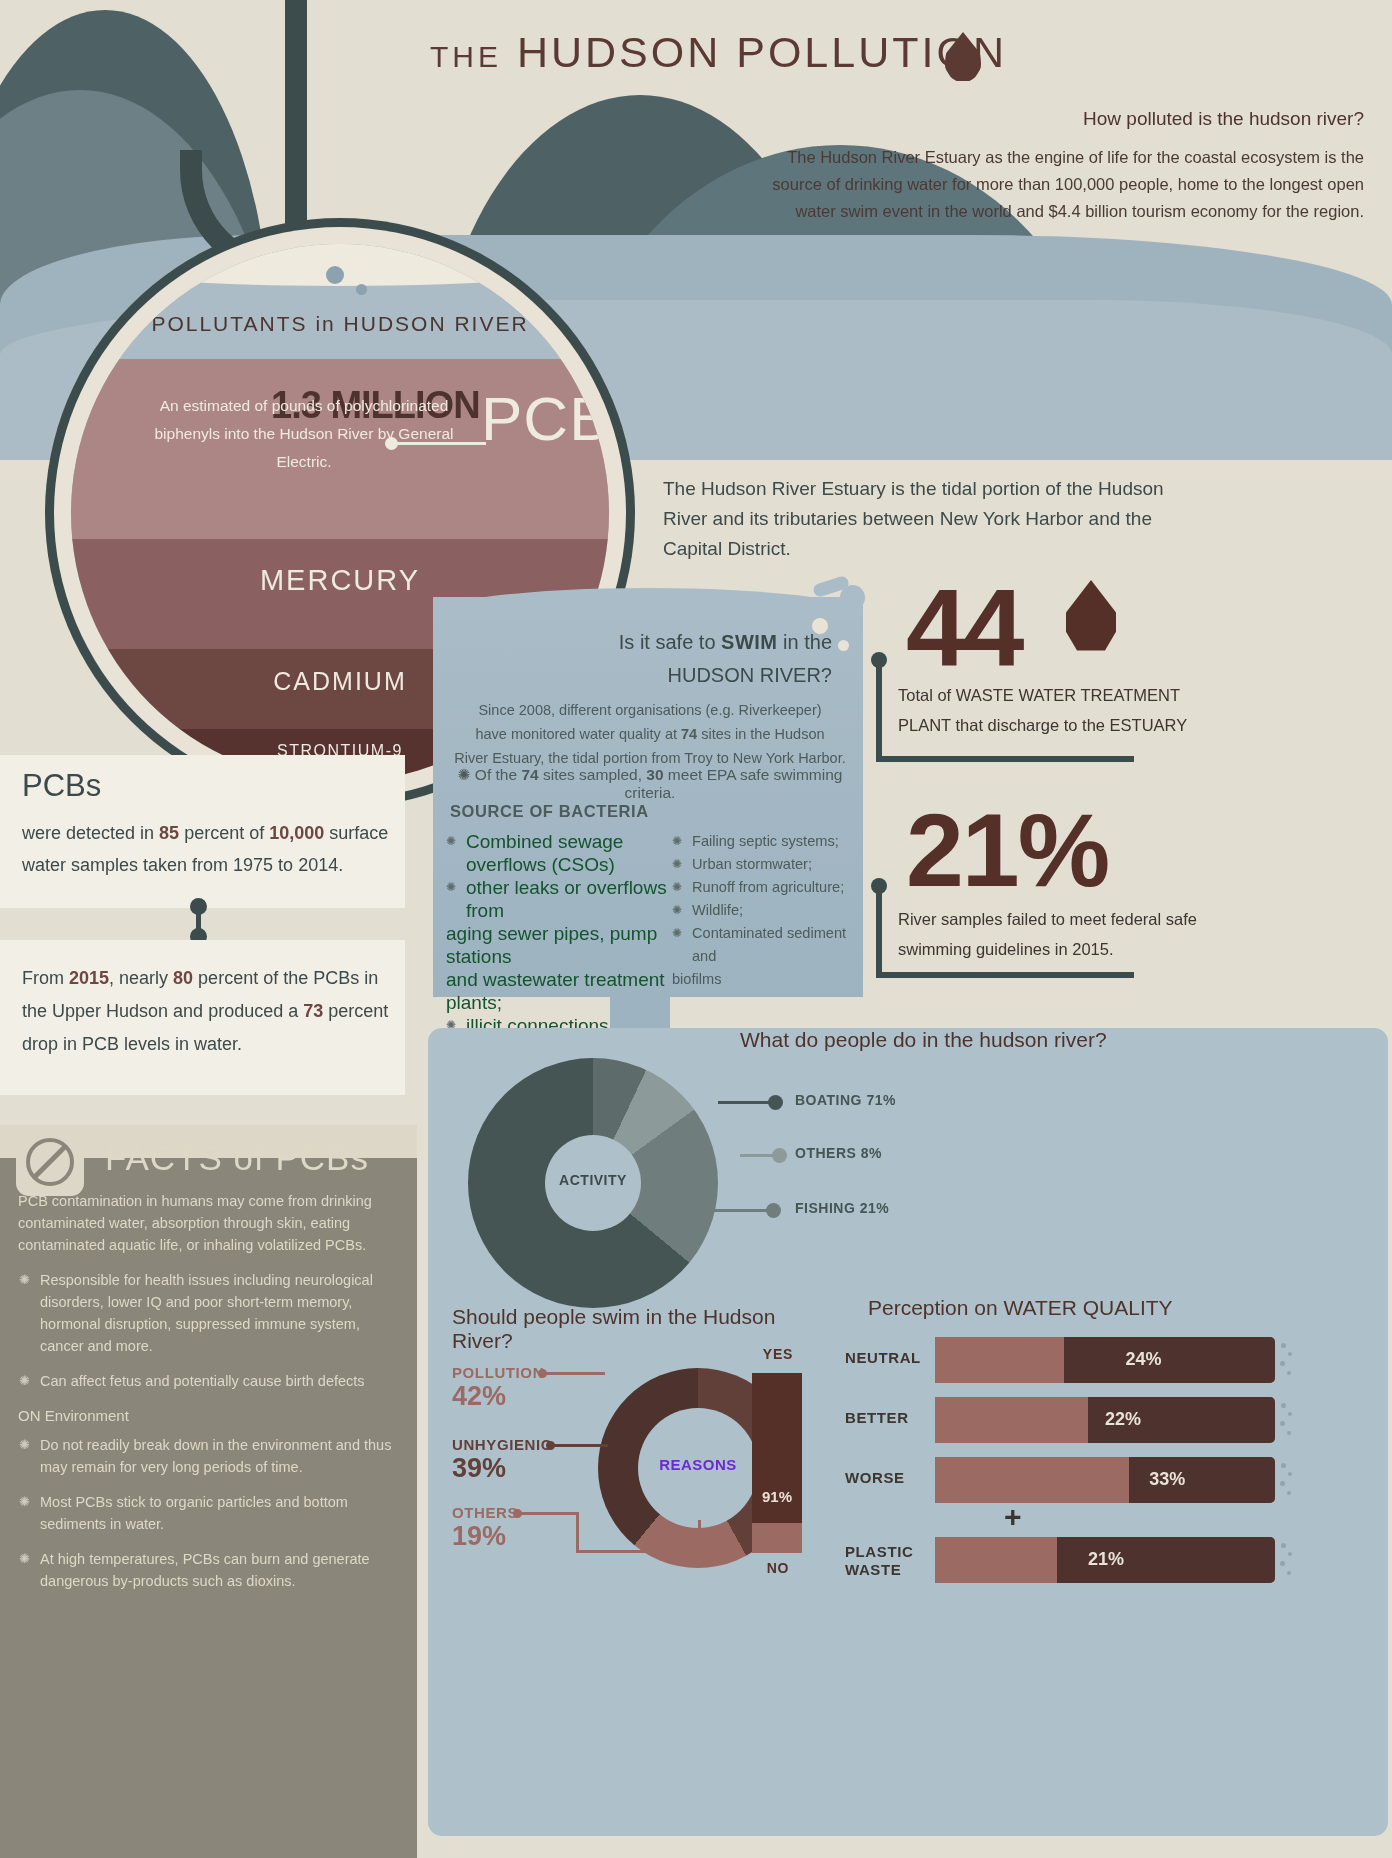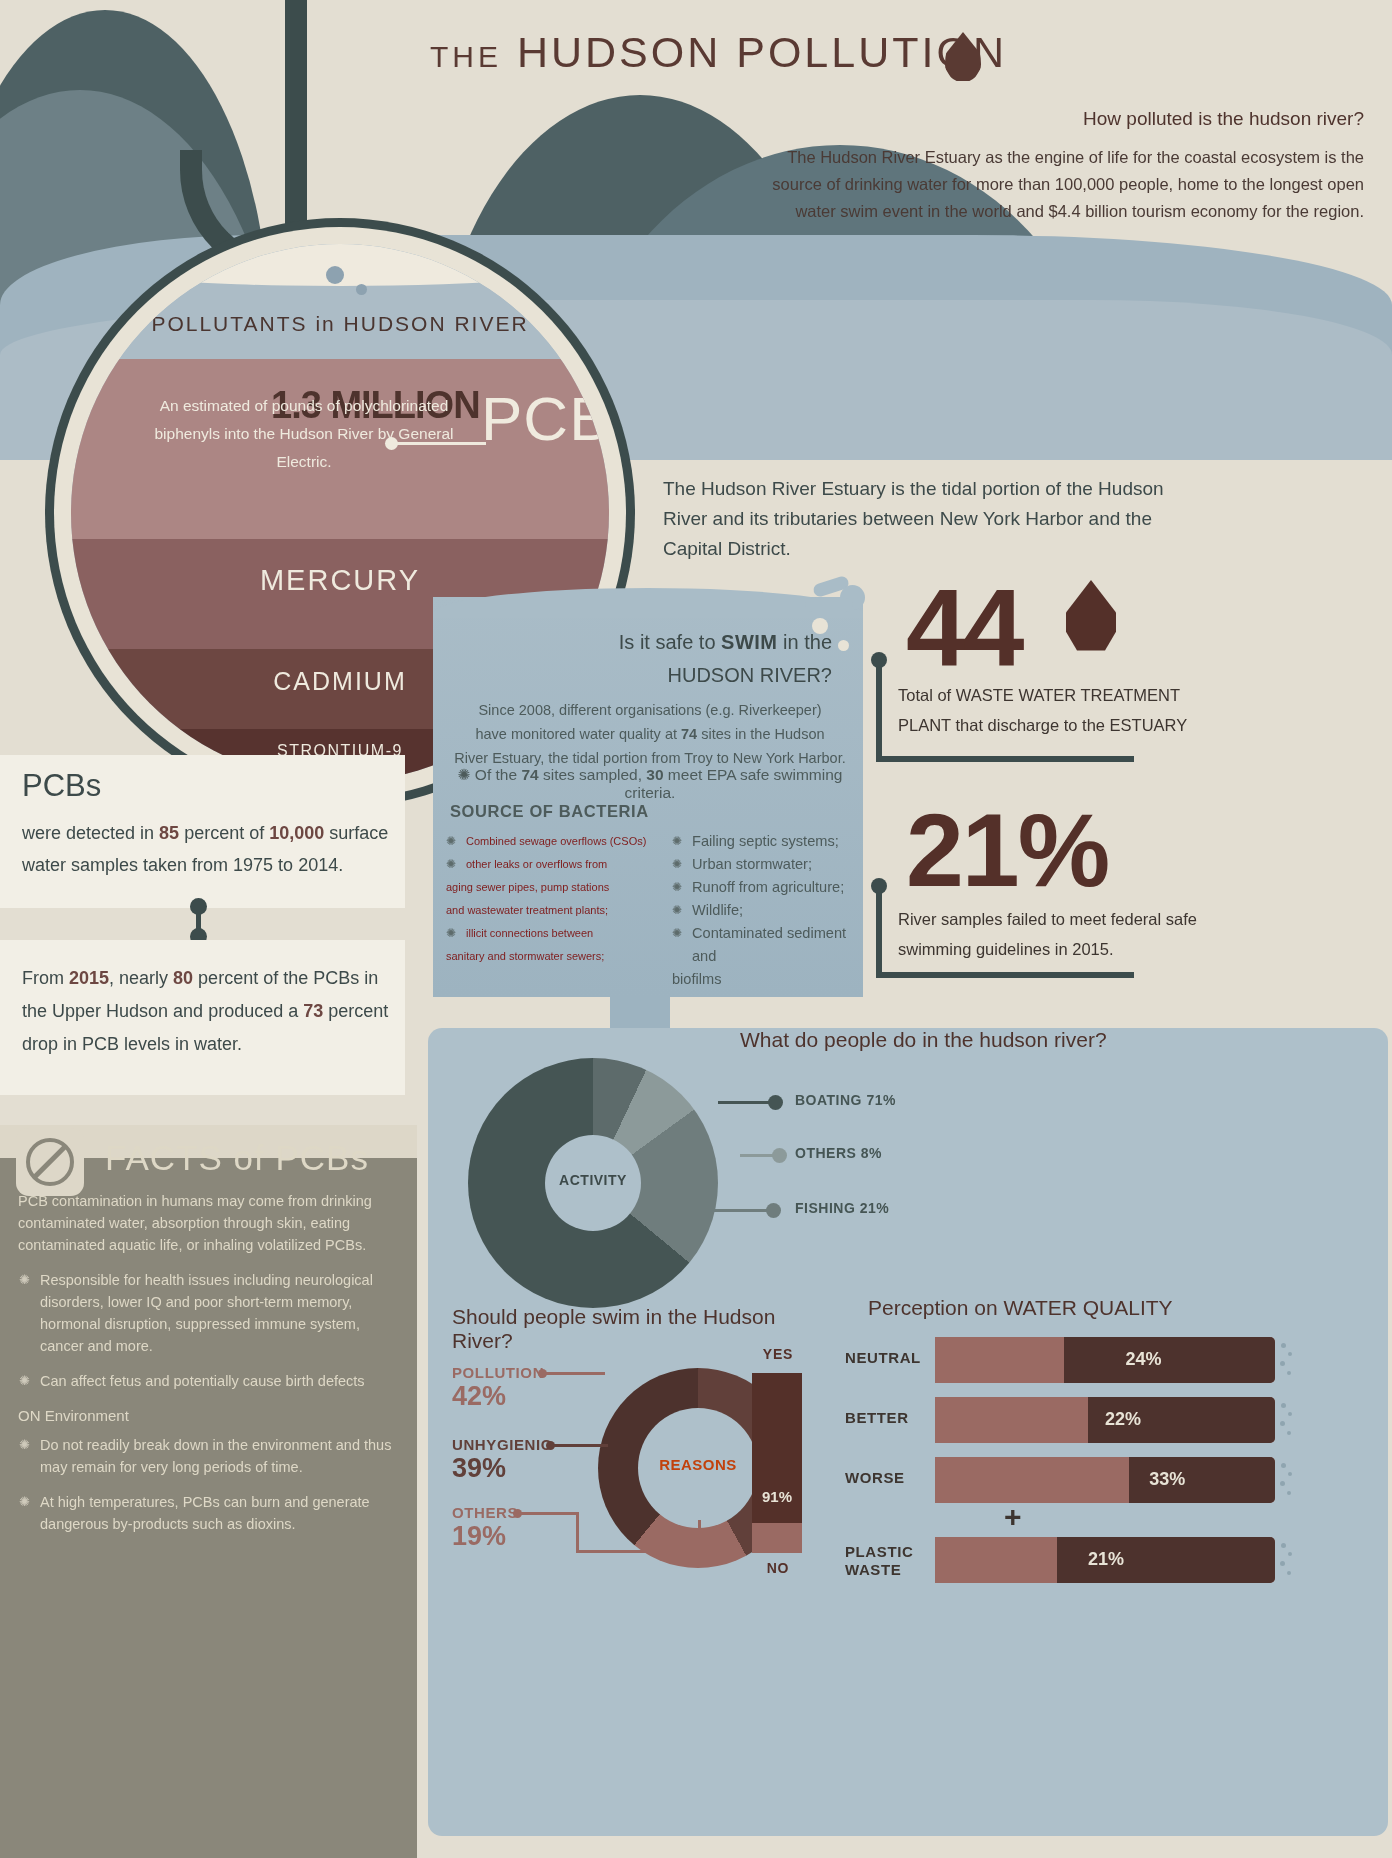--- a/index.html
+++ b/index.html
@@ -121,21 +121,21 @@
   #sb2 { left:838px; top:640px; width:11px; height:11px;}
   #swimQ { position:absolute; left:450px; top:626px; width:400px; text-align:right;
      font-size:20px; color:#3d4a4a; line-height:33px; padding-right:18px; }
   #swimQ b { font-weight:bold; letter-spacing:0.5px; }
   #swimP { position:absolute; left:450px; top:698px; width:400px; text-align:center;
      font-size:14.5px; line-height:24px; color:#4d5b5b; }
   #swimStat { position:absolute; left:445px; top:766px; width:410px; text-align:center;
      font-size:15.5px; color:#4d5b5b; }
   #bactTitle { position:absolute; left:450px; top:802px; font-size:16.5px; font-weight:bold;
      letter-spacing:0.6px; color:#4d5b5b; }
-  #bactL { position:absolute; left:446px; top:830px; width:230px; font-size:11px; line-height:23px; color:#7f1d1d;}
+  #bactL { position:absolute; left:446px; top:830px; width:230px; font-size:19px; line-height:23px; color:#14532d;}
   #bactR { position:absolute; left:672px; top:830px; width:190px; font-size:14.6px; line-height:23px; color:#4d5b5b;}
   .bb { position:relative; padding-left:20px; }
   .bb::before { content:"✺"; position:absolute; left:0; top:0; font-size:12px; color:#5d6b6b; }
   .plainline { padding-left:0; }
   #swimTail { position:absolute; left:610px; top:995px; width:60px; height:34px; background:#9db3c0; }
 
   
   #n44 { position:absolute; left:906px; top:572px; font-size:110px; font-weight:bold; color:#543029;
      letter-spacing:-4px; line-height:110px; }
   #drop44 { position:absolute; left:1066px; top:580px; width:50px; height:72px; background:#543029;
@@ -184,21 +184,21 @@
 
   
   #swimTitle2 { position:absolute; left:452px; top:1305px; width:360px; font-size:21px; color:#4e332d; }
   #reasonDonut { position:absolute; left:598px; top:1368px; width:200px; height:200px; border-radius:50%;
      background: conic-gradient(from 0deg,
         #61403a 0deg 151.2deg,
         #9a6a63 151.2deg 219.6deg,
         #4d322d 219.6deg 360deg); }
   #reasonHole { position:absolute; left:638px; top:1408px; width:120px; height:120px; border-radius:50%; background:#aec0ca;}
   #reasonLabel{ position:absolute; left:638px; top:1456px; width:120px; text-align:center;
-     font-size:15px; font-weight:bold; color:#c2410c; letter-spacing:0.5px;}
+     font-size:15px; font-weight:bold; color:#6d28d9; letter-spacing:0.5px;}
   .rItem { position:absolute; }
   .rItem .nm { font-size:15px; font-weight:bold; letter-spacing:0.6px; }
   .rItem .pc { font-size:27px; font-weight:bold; }
   #r1 { left:452px; top:1364px; color:#9a6a63;}
   #r2 { left:452px; top:1436px; color:#61403a;}
   #r3 { left:452px; top:1504px; color:#9a6a63;}
   .rdot { position:absolute; width:9px; height:9px; border-radius:50%; }
   #rd1 { left:538px; top:1369px; background:#9a6a63;}
   #rd2 { left:546px; top:1441px; background:#61403a;}
   #rd3 { left:513px; top:1509px; background:#9a6a63;}
@@ -309,20 +309,21 @@
   <div class="circ"></div>
   <div class="bar"></div>
 </div>
 <div id="factsTitle">FACTS of PCBs</div>
 <div id="factsBody">
   <p>PCB contamination in humans may come from drinking contaminated water, absorption through skin, eating contaminated aquatic life, or inhaling volatilized PCBs.</p>
   <p class="fbullet">Responsible for health issues including neurological disorders, lower IQ and poor short-term memory, hormonal disruption, suppressed immune system, cancer and more.</p>
   <p class="fbullet">Can affect fetus and potentially cause birth defects</p>
   <p class="sub">ON Environment</p>
   <p class="fbullet">Do not readily break down in the environment and thus may remain for very long periods of time.</p>
+  <p class="fbullet">Most PCBs stick to organic particles and bottom sediments in water.</p>
   <p class="fbullet">At high temperatures, PCBs can burn and generate dangerous by-products such as dioxins.</p>
 </div>
 
 <div id="swimPanel"></div>
 <div id="swimWave"></div>
 <div id="swimTail"></div>
 <div id="swimmer">
   <div class="arm"></div>
   <div class="head"></div>
   <div class="body"></div>

